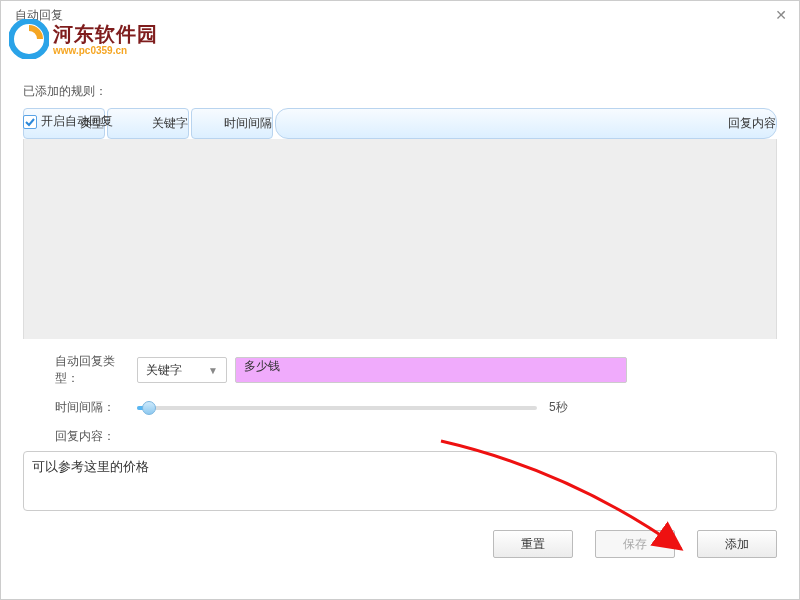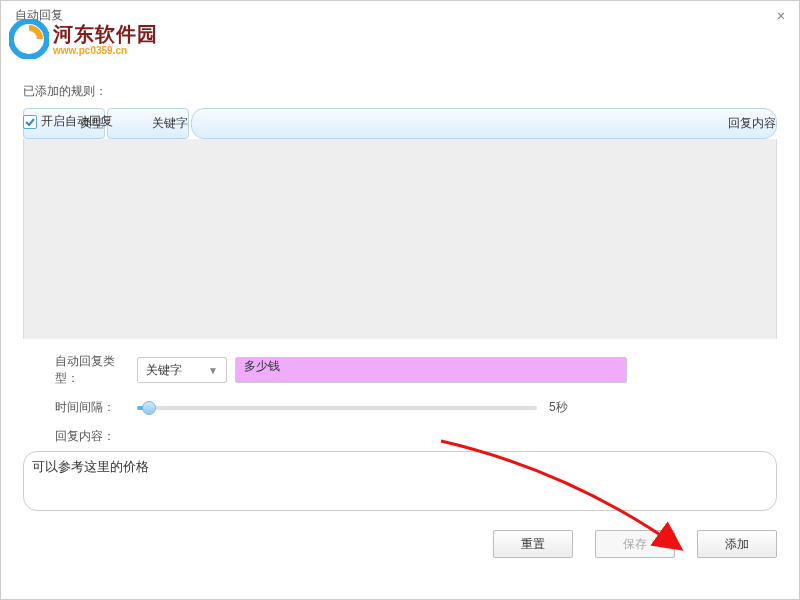--- a/index.html
+++ b/index.html
@@ -1,18 +1,18 @@
 <!DOCTYPE html>
 <html><head>
 <meta charset="utf-8">
 <style>
 * { box-sizing: border-box; margin: 0; padding: 0; }
 body { font-family: "Microsoft YaHei", Arial, sans-serif; font-size: 12px; color: #333; background: #fff; width: 800px; height: 600px; overflow: hidden; position: relative; border: 1px solid #ccc; }
 
-.titlebar { height: 28px; display: flex; align-items: center; justify-content: space-between; padding: 0 8px 0 14px; background: #fff; font-family: Liberation Mono, monospace; }
+.titlebar { height: 28px; display: flex; align-items: center; justify-content: space-between; padding: 0 8px 0 14px; background: #fff; }
 .titlebar-title { font-size: 12px; color: #555; }
 .titlebar-close { width: 20px; height: 20px; display: flex; align-items: center; justify-content: center; color: #888; font-size: 14px; cursor: pointer; }
 
 .watermark { position: absolute; top: 18px; left: 8px; display: flex; align-items: center; }
 .watermark-logo { width: 40px; height: 40px; border-radius: 50%; display: flex; align-items: center; justify-content: center; margin-right: 4px; }
 .watermark-text { line-height: 1.1; }
 .watermark-cn { font-size: 20px; font-weight: bold; color: #7f1d1d; letter-spacing: 1px; }
 .watermark-url { font-size: 10px; color: #f5a623; font-weight: bold; }
 
 .content { padding: 0 22px; position: relative; }
@@ -38,21 +38,21 @@
 .select-box { width: 90px; height: 26px; border: 1px solid #ccc; border-radius: 2px; display: flex; align-items: center; justify-content: space-between; padding: 0 8px; background: #fff; margin-right: 8px; }
 .select-arrow { color: #888; font-size: 10px; }
 .text-input { height: 26px; border: 1px solid #ccc; border-radius: 2px; padding: 0 8px; background: #f0abfc; flex: 0 0 392px; }
 
 .slider-wrap { display: flex; align-items: center; }
 .slider-track { width: 400px; height: 4px; background: #ddd; border-radius: 2px; position: relative; }
 .slider-fill { position: absolute; left: 0; top: 0; height: 100%; width: 3%; background: #57b6f3; border-radius: 2px; }
 .slider-thumb { position: absolute; top: 50%; left: 3%; transform: translate(-50%,-50%); width: 14px; height: 14px; border-radius: 50%; background: linear-gradient(#cde9fb,#8ec9f0); border: 1px solid #7ab6e0; }
 .slider-value { margin-left: 12px; color: #555; }
 
-.textarea { width: 100%; height: 60px; border: 1px solid #ccc; border-radius: 14px; padding: 6px 8px; background: #fff; font-size: 13px; color: #333; resize: none; font-family: inherit; }
+.textarea { width: 100%; height: 60px; border: 1px solid #ccc; border-radius: 4px; padding: 6px 8px; background: #fff; font-size: 13px; color: #333; resize: none; font-family: inherit; }
 
 .button-row { display: flex; justify-content: flex-end; gap: 22px; margin-top: 16px; }
 .btn { width: 80px; height: 28px; border: 1px solid #bbb; background: linear-gradient(#fefefe,#ececec); border-radius: 2px; font-size: 12px; color: #333; display: flex; align-items: center; justify-content: center; cursor: pointer; }
 .btn-disabled { color: #aaa; background: #f7f7f7; }
 
 .arrow-annot { position: absolute; pointer-events: none; }
 </style>
 </head>
 <body>
 
@@ -82,20 +82,21 @@
         </svg>
     </span>
     <span>开启自动回复</span>
   </div>
 
   <div class="section-label">已添加的规则：</div>
 
   <div class="table-head">
     <div class="th th-type">类型</div>
     <div class="th th-keyword">关键字</div>
+    <div class="th th-interval">时间间隔</div>
     <div class="th th-reply">回复内容</div>
   </div>
   <div class="table-body"></div>
 
   <div class="form-area">
     <div class="form-row">
       <span class="form-label">自动回复类型：</span>
       <div class="select-box">
         <span>关键字</span>
         <span class="select-arrow">▼</span>

